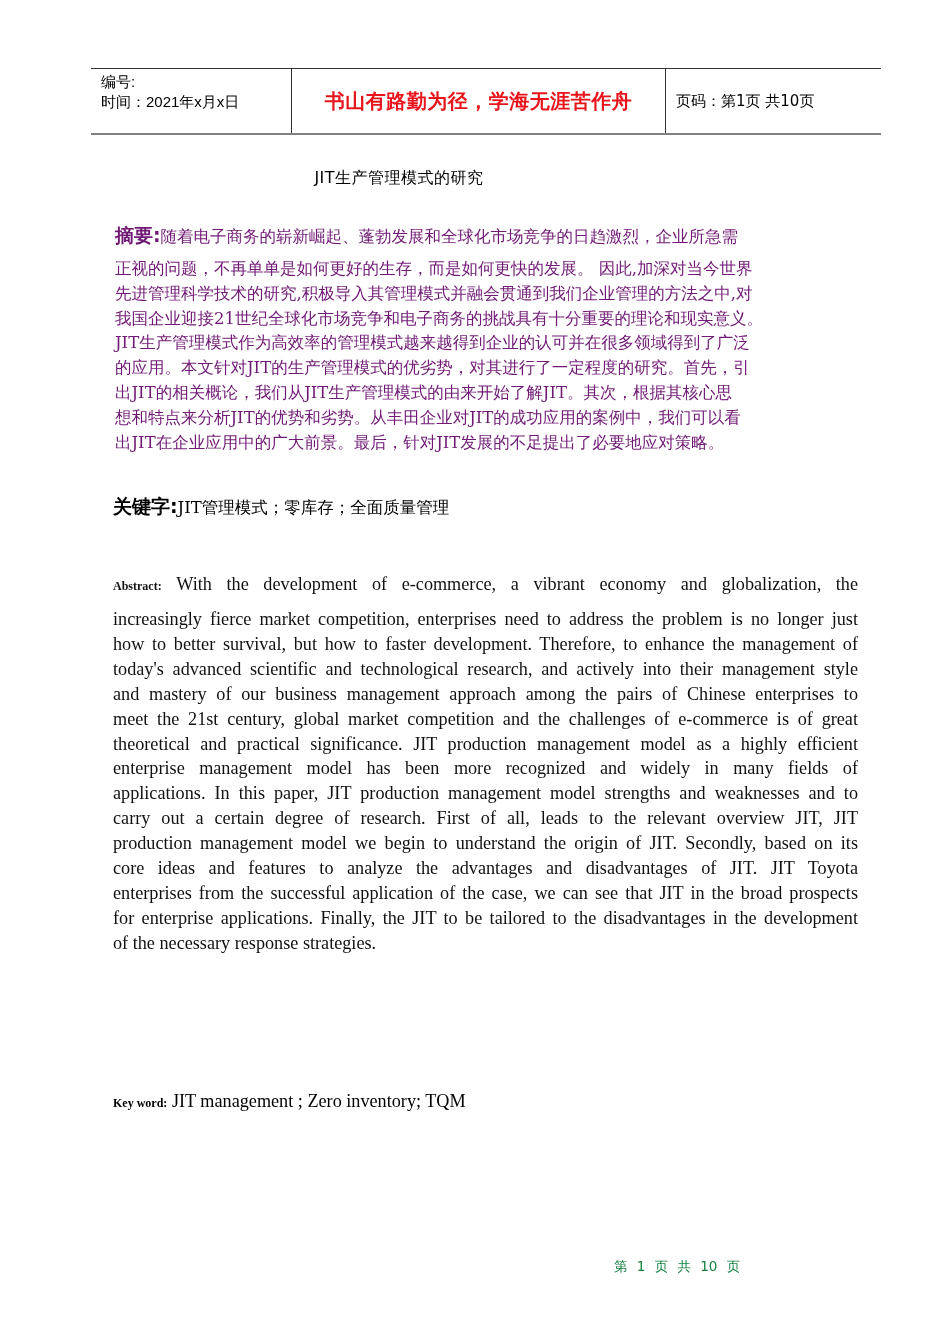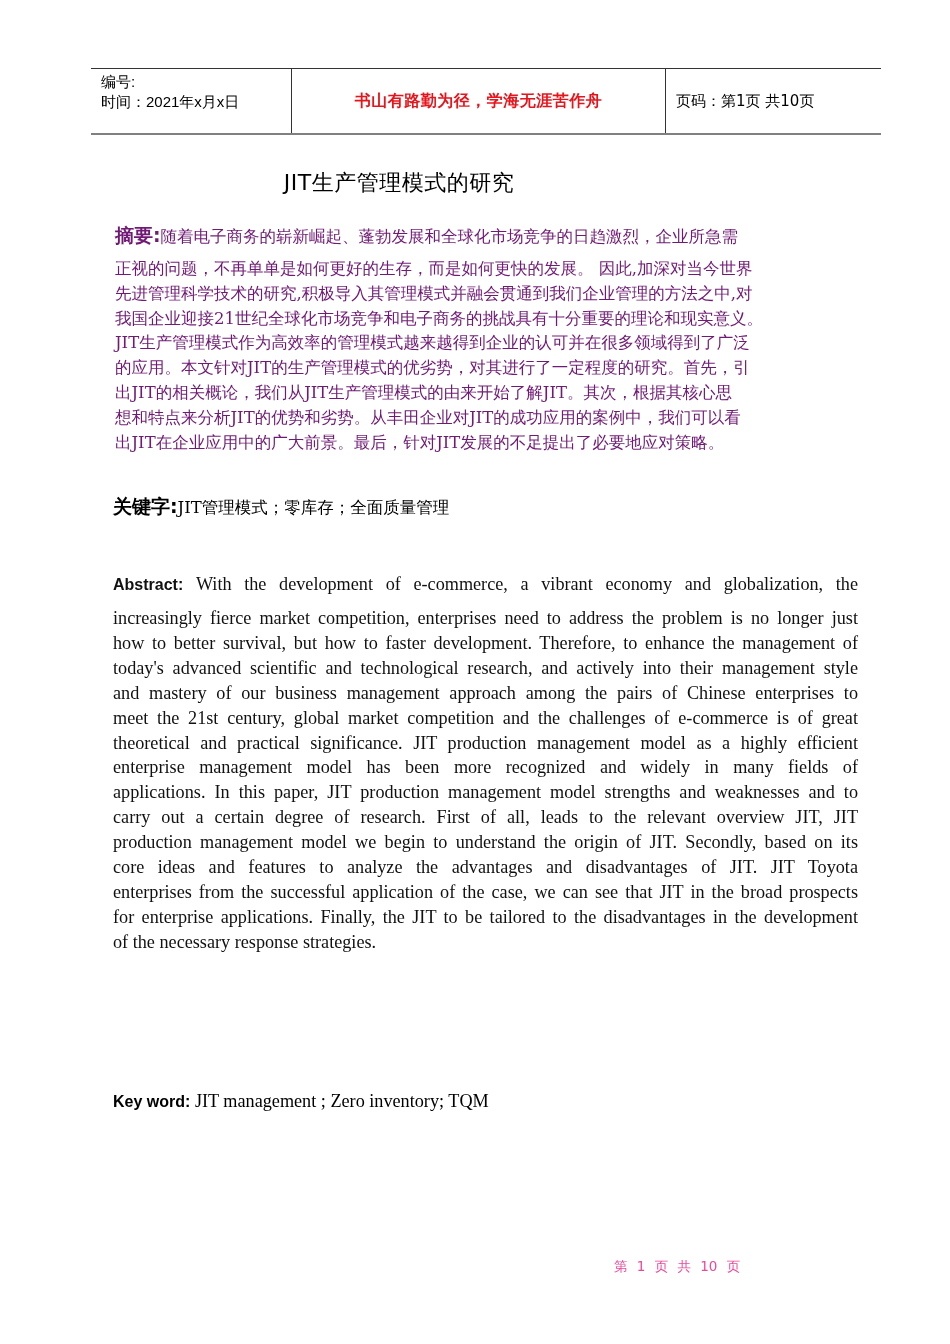--- a/index.html
+++ b/index.html
@@ -41,39 +41,39 @@
     }
     .hcell.mid {
       width: 374px;
       border-right: 1px solid #333;
       display: flex;
       align-items: center;
       justify-content: center;
       color: #e8141b;
       font-family: "DejaVu Sans", sans-serif;
       font-weight: bold;
-      font-size: 16px;
+      font-size: 20px;
       letter-spacing: 0.5px;
     }
     .hcell.right {
       flex: 1;
       display: flex;
       align-items: center;
       padding-left: 10px;
       font-family: "DejaVu Sans", sans-serif;
       font-size: 15px;
     }
     .doc-title {
       position: absolute;
       left: 0;
       width: 798px;
       top: 168px;
       text-align: center;
       font-family: "DejaVu Sans", sans-serif;
-      font-size: 22px;
+      font-size: 16px;
       letter-spacing: 0.5px;
     }
     .cn-abstract {
       position: absolute;
       left: 115px;
       top: 220px;
       width: 745px;
       font-family: "DejaVu Serif", serif;
       font-size: 16.5px;
       color: #701a75;
@@ -114,23 +114,23 @@
       color: #111;
     }
     .en-abstract .first-line {
       line-height: 28px;
       margin-bottom: 7px;
       text-align: justify;
       text-align-last: justify;
       white-space: nowrap;
     }
     .mono-bold {
-      font-family: Liberation Sans, sans-serif;
+      font-family: Liberation Serif, serif;
       font-weight: bold;
-      font-size: 16px;
+      font-size: 12px;
     }
     .en-abstract .rest .ln {
       display: block;
       line-height: 24.9px;
       text-align: justify;
       text-align-last: justify;
       white-space: nowrap;
     }
     .en-abstract .rest .ln.last {
       text-align-last: left;
@@ -144,21 +144,21 @@
       white-space: nowrap;
       margin-top: 44px;
     }
     .footer {
       position: absolute;
       left: 614px;
       top: 1258px;
       font-family: "DejaVu Sans", sans-serif;
       font-size: 13.5px;
       word-spacing: 5px;
-      color: #ec4899;
+      color: #15803d;
     }
   </style>
 </head>
 <body>
 
 <div class="header-table">
   <div class="hcell left">
     <div>编号:</div>
     <div>时间：2021年x月x日</div>
   </div>

